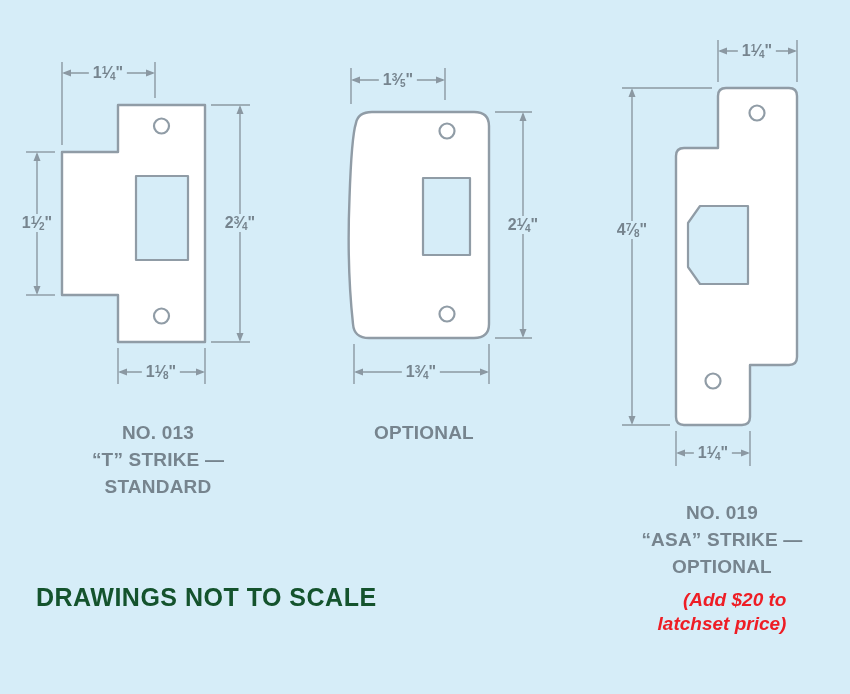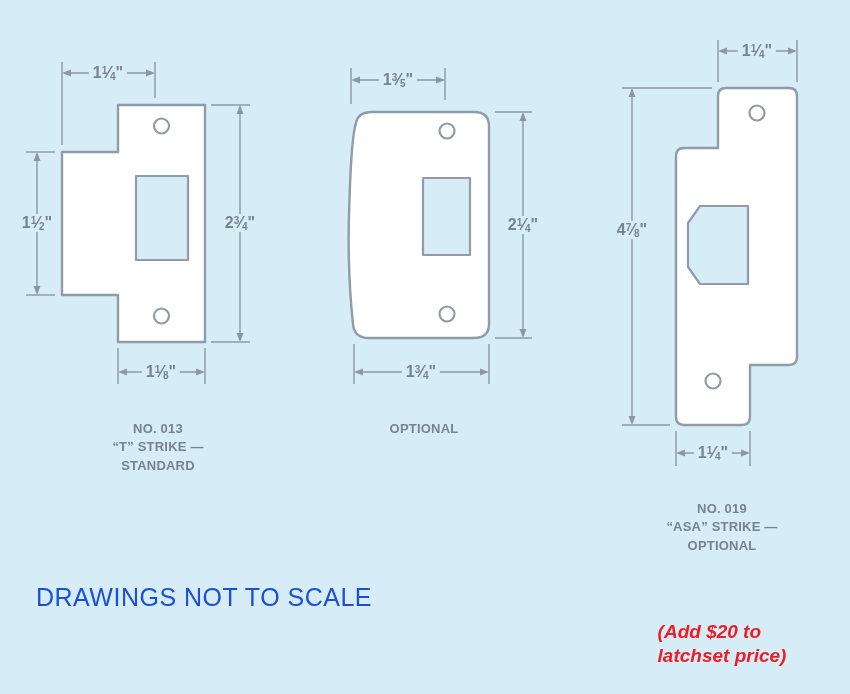--- a/index.html
+++ b/index.html
@@ -17,31 +17,31 @@
   .ah{fill:#8b98a2;stroke:none;}
   .dim{
     position:absolute;transform:translate(-50%,-50%);
     background:#d6edf8;padding:0 4px;white-space:nowrap;
     font-weight:700;font-size:16px;color:#76848e;
   }
   .dim sup{font-size:10px;vertical-align:4.5px;}
   .dim sub{font-size:10px;vertical-align:-1.5px;}
   .caption{
     position:absolute;transform:translateX(-50%);text-align:center;
-    font-weight:700;font-size:13px;line-height:1.42;color:#76848e;
+    font-weight:700;font-size:19px;line-height:1.42;color:#76848e;
     letter-spacing:.2px;white-space:nowrap;
   }
   .price-note{
-    position:absolute;transform:translateX(-50%);text-align:left;
+    position:absolute;transform:translateX(-50%);text-align:right;
     font-style:italic;font-weight:700;font-size:19px;line-height:1.25;
-    color:#ee1d25;white-space:nowrap;margin-top:32px;
+    color:#ee1d25;white-space:nowrap;
   }
   .scale-note{
-    position:absolute;font-weight:400;font-size:25px;letter-spacing:.5px;
-    color:#1d4ed8;white-space:nowrap;
+    position:absolute;font-weight:700;font-size:25px;letter-spacing:.5px;
+    color:#14532d;white-space:nowrap;
   }
 </style>
 </head>
 <body>
 
 <div class="canvas">
 
   <svg width="850" height="694" viewBox="0 0 850 694">
 
     <g>

